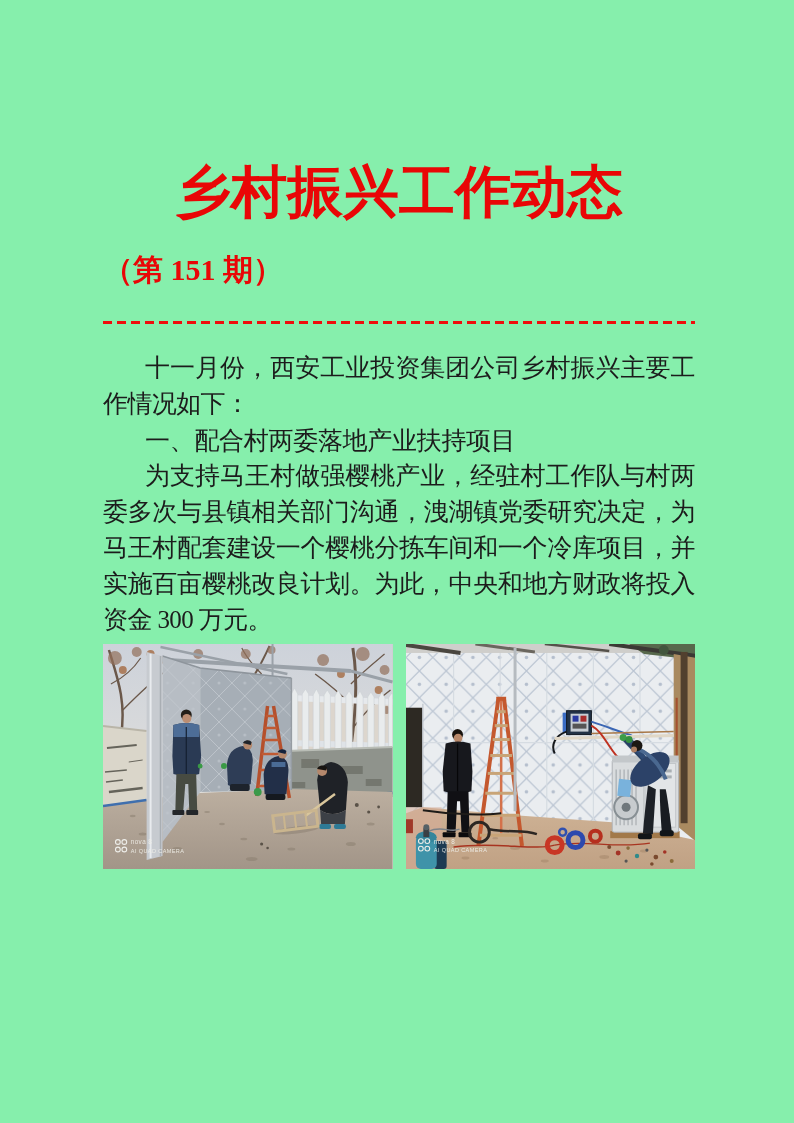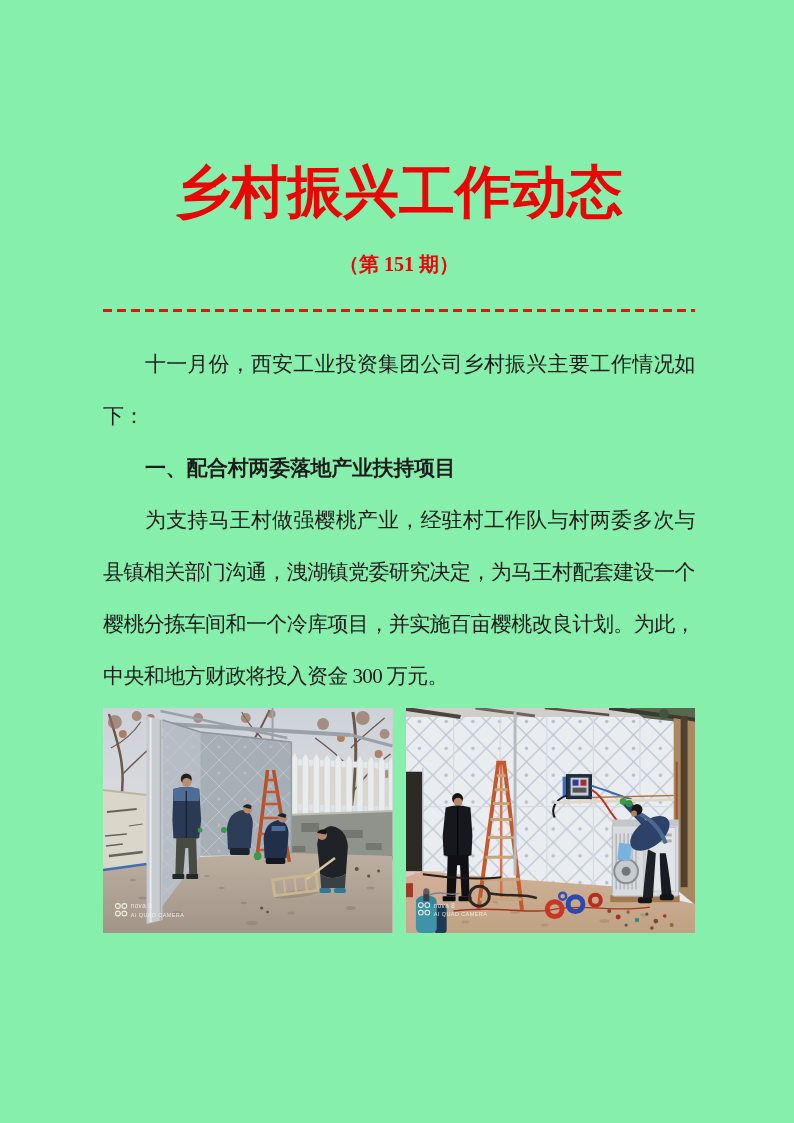--- a/index.html
+++ b/index.html
@@ -6,35 +6,35 @@
   .page{
     position:relative;width:794px;height:1123px;background:#86efac;overflow:hidden;
     box-sizing:border-box;padding:16px 99px 0 103px;
     font-family:"Liberation Serif","DejaVu Serif",serif;
   }
   .title{
     margin:146px 0 0;text-align:center;
     font-size:56px;line-height:1.08;font-weight:bold;color:#e90606;
   }
   .issue{
-    margin-top:31px;text-align:center;
-    font-size:20px;line-height:1.15;font-weight:bold;color:#e90606;
+    margin-top:31px;
+    font-size:30px;line-height:1.15;font-weight:bold;color:#e90606;
   }
   .divider{
     margin-top:33px;height:3px;
     background:repeating-linear-gradient(to right,#ef0d0d 0,#ef0d0d 9px,transparent 9px,transparent 14px);
   }
   .content{margin-top:26px;}
   .para{
-    margin:0;font-size:21px;line-height:52px;letter-spacing:-0.6px;
+    margin:0;font-size:25px;line-height:36px;letter-spacing:-0.6px;
     color:#1c1c1c;text-align:justify;text-indent:42px;
   }
   .para.heading{
     font-family:"Liberation Sans","DejaVu Sans",sans-serif;
-    font-weight:bold;letter-spacing:-0.3px;
+    font-weight:normal;letter-spacing:-0.3px;
   }
   .photos{display:flex;gap:13px;margin-top:6px;}
   .photo{margin:0;width:292px;height:225px;overflow:hidden;background:#ccc;}
   .photo svg{display:block;width:100%;height:100%;}
   .wm-text{font-family:"Liberation Sans","DejaVu Sans",sans-serif;fill:#f0efe9;opacity:.9;letter-spacing:.4px;}
 </style>
 </head>
 <body>
 
 <div class="page">

